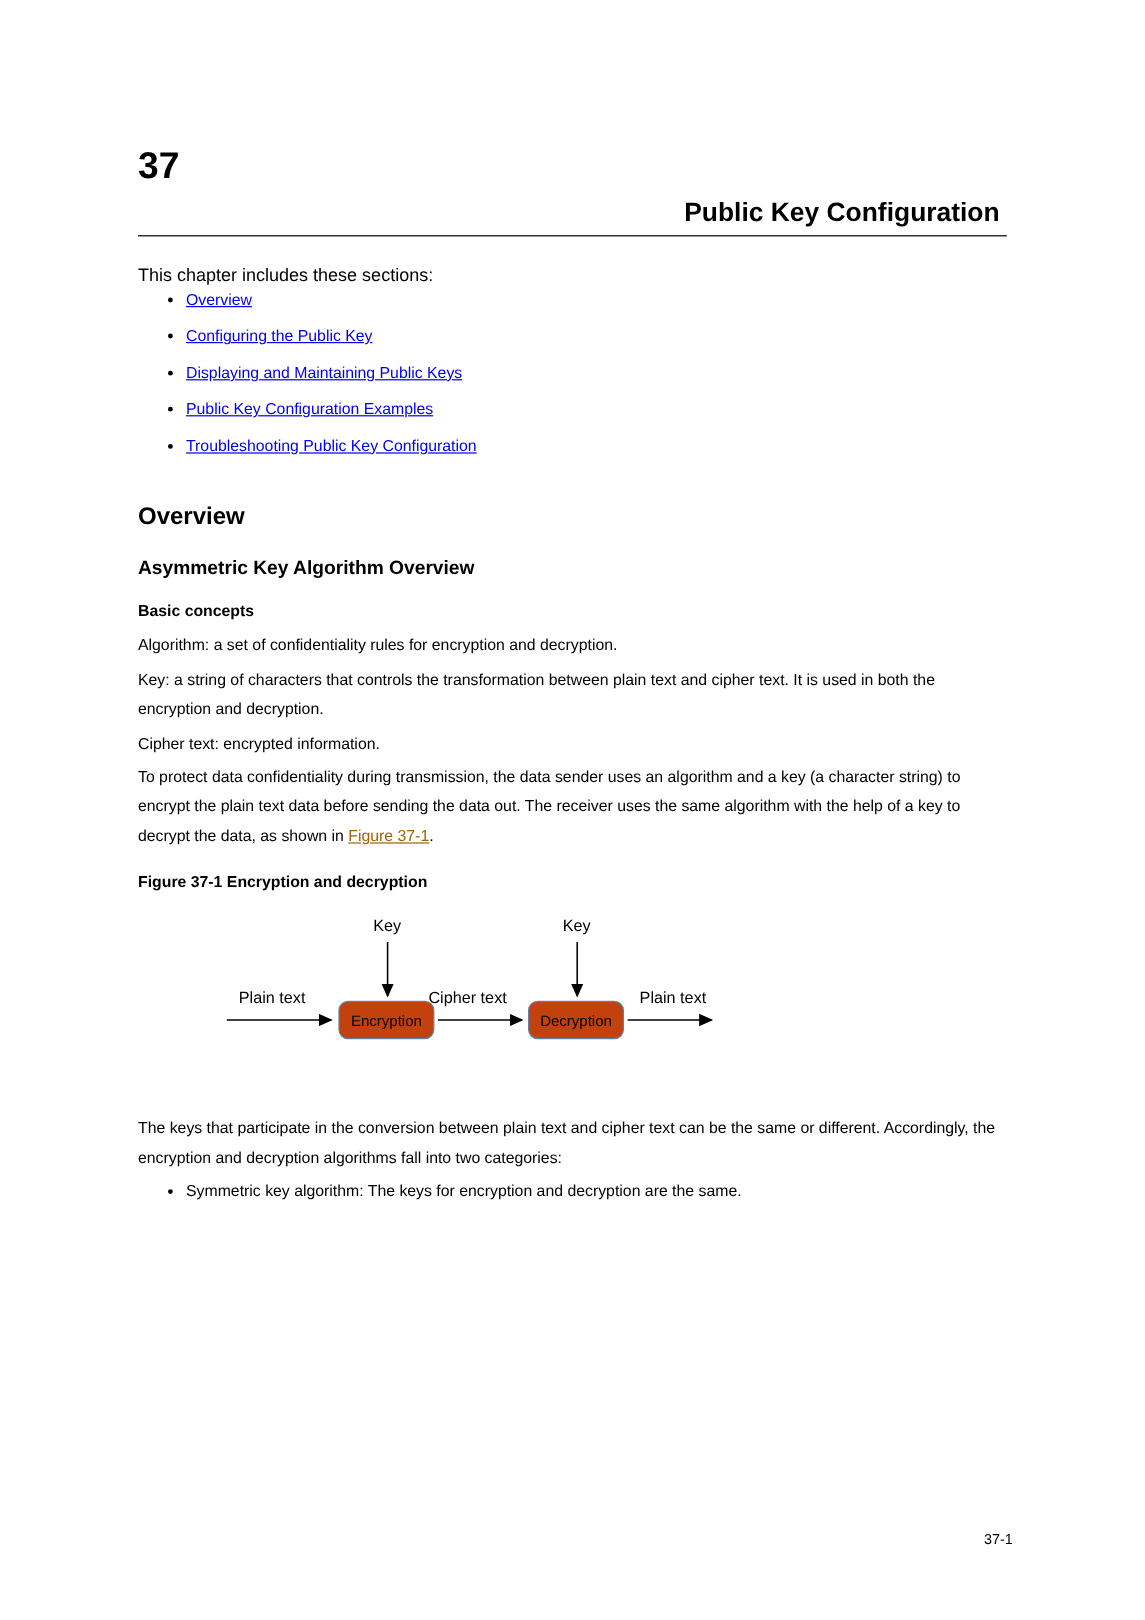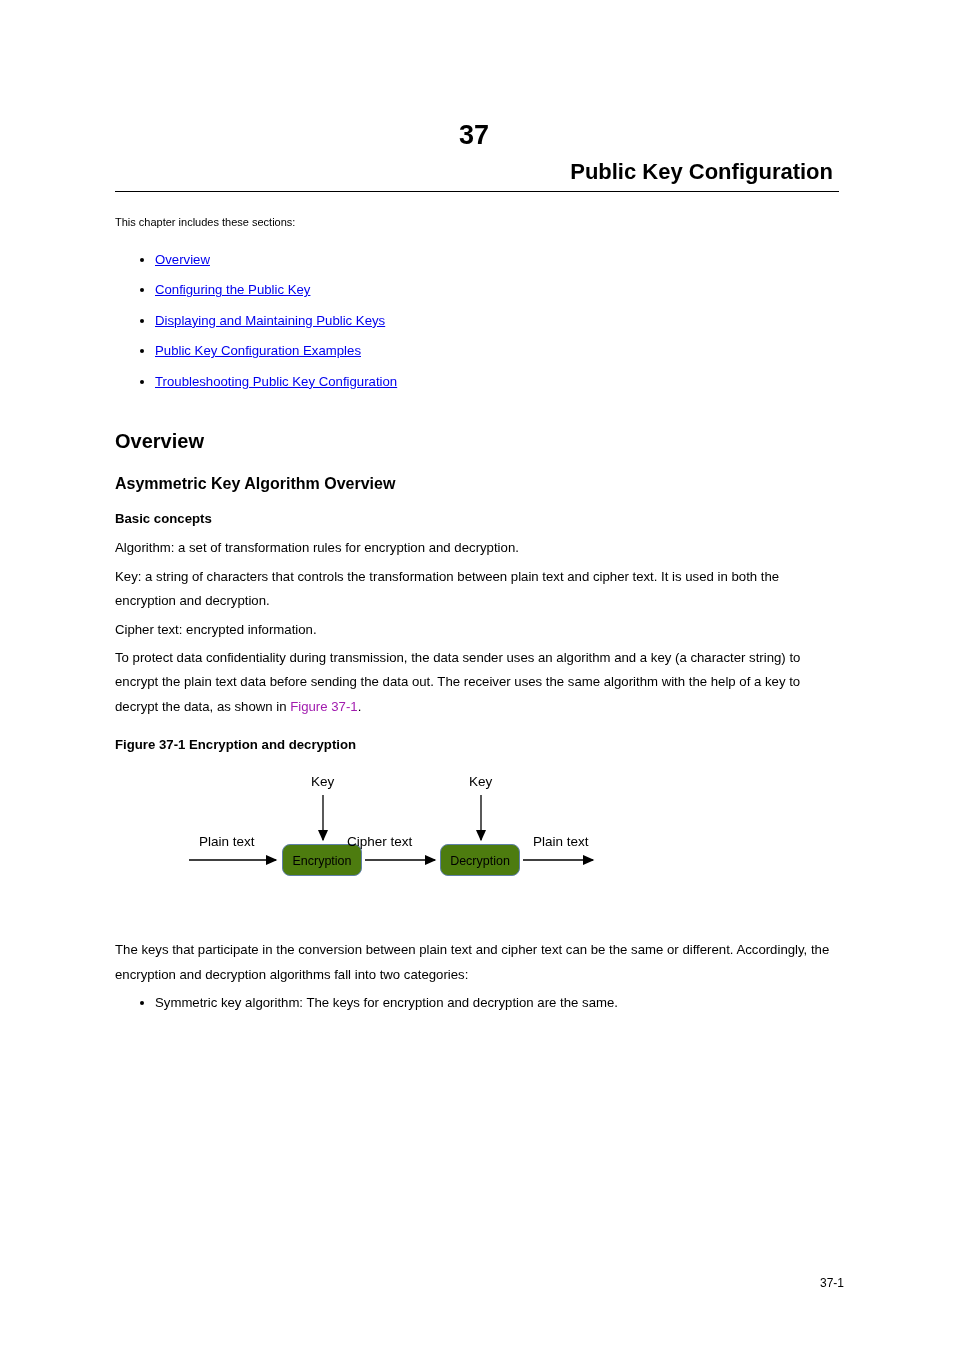--- a/index.html
+++ b/index.html
@@ -8,42 +8,42 @@
     height: 1350px;
     background: #fff;
     font-family: Arial, "Helvetica Neue", Helvetica, sans-serif;
     position: relative;
     color: #000;
   }
   .page {
     padding: 120px 115px 60px 115px;
   }
   .chapter-num {
-    font-size: 27px;
+    font-size: 31px;
     font-weight: bold;
-    text-align: center;
+    text-align: left;
     padding-right: 6px;
     margin-bottom: 8px;
   }
   .chapter-title {
     font-size: 22px;
     font-weight: bold;
     text-align: right;
     padding-right: 6px;
     margin-bottom: 6px;
   }
   .hr {
     border: none;
     border-top: 1.4px solid #000;
     margin-bottom: 24px;
     width: 100%;
   }
   .toc-intro {
-    font-size: 11px;
-    margin-bottom: 22px;
+    font-size: 15px;
+    margin-bottom: 2px;
   }
   ul.toc, ul.sym {
     list-style: disc;
     padding-left: 40px;
     font-size: 13.2px;
   }
   ul.toc li {
     margin-bottom: 10px;
     line-height: 1.55;
   }
@@ -90,21 +90,21 @@
   .diagram .lbl {
     position: absolute;
     font-size: 13.5px;
   }
   .diagram .box {
     position: absolute;
     width: 80px;
     height: 32px;
     border: 1px solid #6080a8;
     border-radius: 8px;
-    background: #4d7c0f;
+    background: #c2410c;
     font-size: 12.5px;
     text-align: center;
     line-height: 32px;
   }
   .page-num {
     position: absolute;
     bottom: 60px;
     right: 110px;
     font-size: 12px;
   }
@@ -128,26 +128,26 @@
     <li><a>Displaying and Maintaining Public Keys</a></li>
     <li><a>Public Key Configuration Examples</a></li>
     <li><a>Troubleshooting Public Key Configuration</a></li>
   </ul>
 
   <h2 class="section">Overview</h2>
 
   <h3 class="subsection">Asymmetric Key Algorithm Overview</h3>
 
   <h4 class="subsub">Basic concepts</h4>
-  <p class="body">Algorithm: a set of transformation rules for encryption and decryption.</p>
+  <p class="body">Algorithm: a set of confidentiality rules for encryption and decryption.</p>
   <p class="body">Key: a string of characters that controls the transformation between plain text and cipher text. It is used in both the encryption and decryption.</p>
   <p class="body">Cipher text: encrypted information.</p>
 
   <p class="body">
-    <span>To protect data confidentiality during transmission, the data sender uses an algorithm and a key (a character string) to encrypt the plain text data before sending the data out. The receiver uses the same algorithm with the help of a key to decrypt the data, as shown in </span><a style="color:#a21caf;">Figure 37-1</a><span>.</span>
+    <span>To protect data confidentiality during transmission, the data sender uses an algorithm and a key (a character string) to encrypt the plain text data before sending the data out. The receiver uses the same algorithm with the help of a key to decrypt the data, as shown in </span><a style="color:#a16207;text-decoration:underline">Figure 37-1</a><span>.</span>
   </p>
 
   <div class="figure-caption">Figure 37-1 Encryption and decryption</div>
 
   <div class="diagram">
     <svg width="430" height="150" style="position:absolute;top:0;left:0">
       <defs>
         <marker id="ah" markerWidth="10" markerHeight="8" refX="8" refY="4" orient="auto">
           <path d="M0,0 L9,4 L0,8 Z" fill="#000"></path>
         </marker>
@@ -157,21 +157,21 @@
       <line x1="306" y1="27" x2="306" y2="72" stroke="#000" stroke-width="1.3" marker-end="url(#ah)"></line>
 
       <line x1="14" y1="92" x2="101" y2="92" stroke="#000" stroke-width="1.3" marker-end="url(#ah)"></line>
       <line x1="190" y1="92" x2="260" y2="92" stroke="#000" stroke-width="1.3" marker-end="url(#ah)"></line>
       <line x1="348" y1="92" x2="418" y2="92" stroke="#000" stroke-width="1.3" marker-end="url(#ah)"></line>
     </svg>
     <span class="lbl" style="left:136px;top:6px">Key</span>
     <span class="lbl" style="left:294px;top:6px">Key</span>
     <span class="lbl" style="left:24px;top:66px">Plain text</span>
     <div class="box" style="left:107px;top:76px">Encryption</div>
-    <span class="lbl" style="left:172px;top:66px">Cipher text</span>
+    <span class="lbl" style="left:182px;top:66px">Cipher text</span>
     <div class="box" style="left:265px;top:76px">Decryption</div>
     <span class="lbl" style="left:358px;top:66px">Plain text</span>
   </div>
 
   <p class="body" style="margin-top:20px">The keys that participate in the conversion between plain text and cipher text can be the same or different. Accordingly, the encryption and decryption algorithms fall into two categories:</p>
 
   <ul class="sym">
     <li>Symmetric key algorithm: The keys for encryption and decryption are the same.</li>
   </ul>
 

